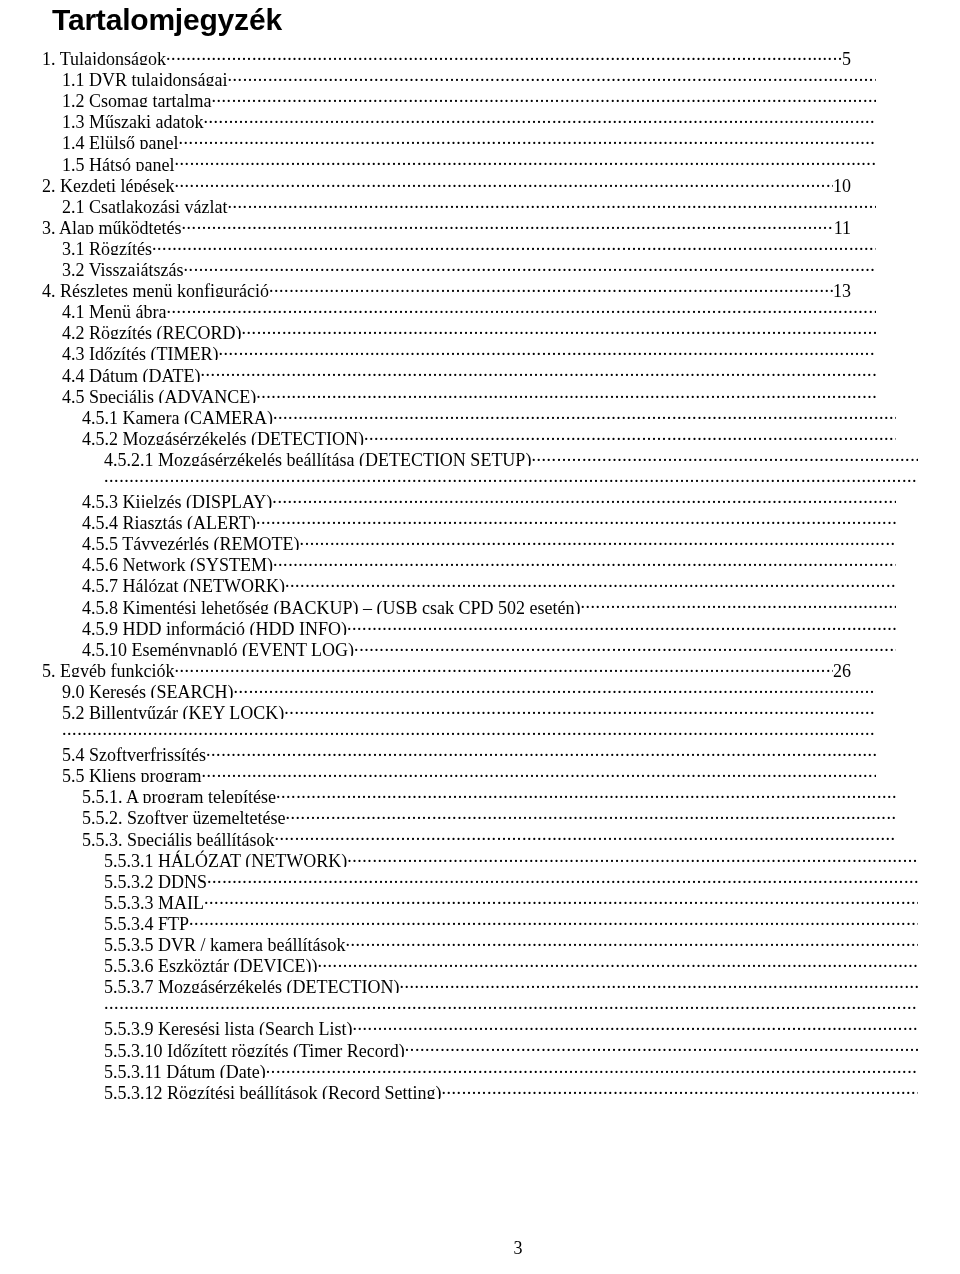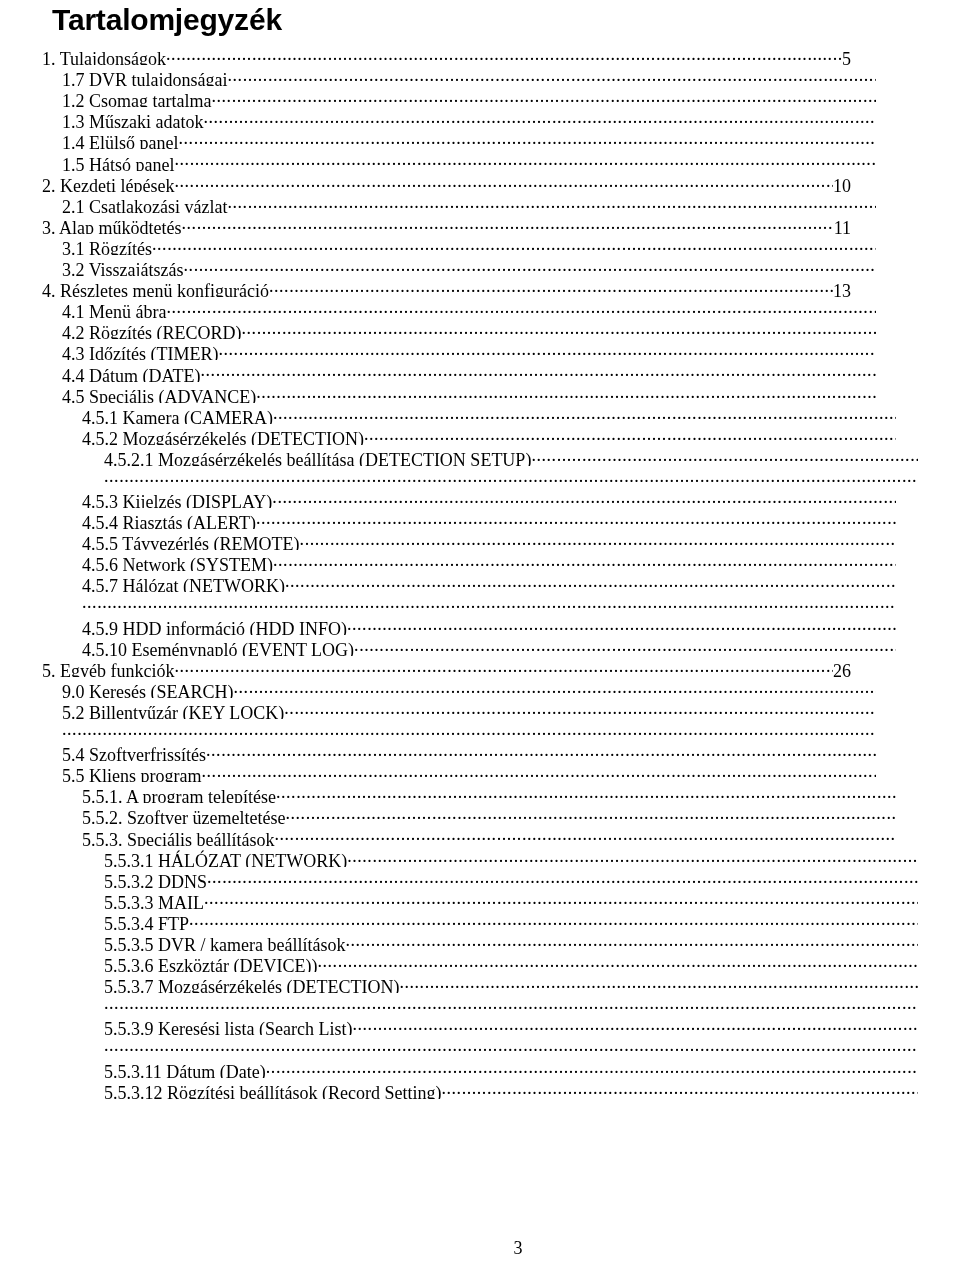--- a/index.html
+++ b/index.html
@@ -109,21 +109,21 @@
 
   <div class="doc-title">Tartalomjegyzék</div>
 
   <div class="toc" id="toc-list">
       <div class="toc-entry lvl1">
         <span class="label">1. Tulajdonságok</span>
         <span class="leader"></span>
         <span class="pageno">5</span>
       </div>
       <div class="toc-entry lvl2">
-        <span class="label">1.7 DVR tulajdonságai</span>
+        <span class="label">1.1 DVR tulajdonságai</span>
         <span class="leader"></span>
       </div>
       <div class="toc-entry lvl2">
         <span class="label">1.2 Csomag tartalma</span>
         <span class="leader"></span>
       </div>
       <div class="toc-entry lvl2">
         <span class="label">1.3 Műszaki adatok</span>
         <span class="leader"></span>
       </div>
@@ -211,20 +211,21 @@
       </div>
       <div class="toc-entry lvl3">
         <span class="label">4.5.6 Network (SYSTEM)</span>
         <span class="leader"></span>
       </div>
       <div class="toc-entry lvl3">
         <span class="label">4.5.7 Hálózat (NETWORK)</span>
         <span class="leader"></span>
       </div>
       <div class="toc-entry lvl3">
+        <span class="label">4.5.8 Kimentési lehetőség (BACKUP) – (USB csak CPD 502 esetén)</span>
         <span class="leader"></span>
       </div>
       <div class="toc-entry lvl3">
         <span class="label">4.5.9 HDD információ (HDD INFO)</span>
         <span class="leader"></span>
       </div>
       <div class="toc-entry lvl3">
         <span class="label">4.5.10 Eseménynapló (EVENT LOG)</span>
         <span class="leader"></span>
       </div>
@@ -293,20 +294,21 @@
         <span class="leader"></span>
       </div>
       <div class="toc-entry lvl4">
         <span class="leader"></span>
       </div>
       <div class="toc-entry lvl4">
         <span class="label">5.5.3.9 Keresési lista (Search List)</span>
         <span class="leader"></span>
       </div>
       <div class="toc-entry lvl4">
+        <span class="label">5.5.3.10 Időzített rögzítés (Timer Record)</span>
         <span class="leader"></span>
       </div>
       <div class="toc-entry lvl4">
         <span class="label">5.5.3.11 Dátum (Date)</span>
         <span class="leader"></span>
       </div>
       <div class="toc-entry lvl4">
         <span class="label">5.5.3.12 Rögzítési beállítások (Record Setting)</span>
         <span class="leader"></span>
       </div>

